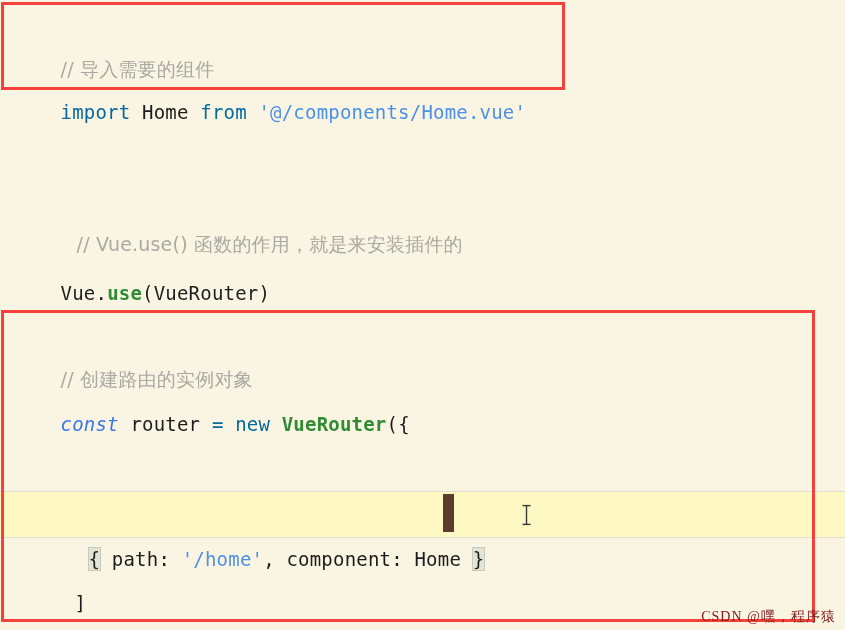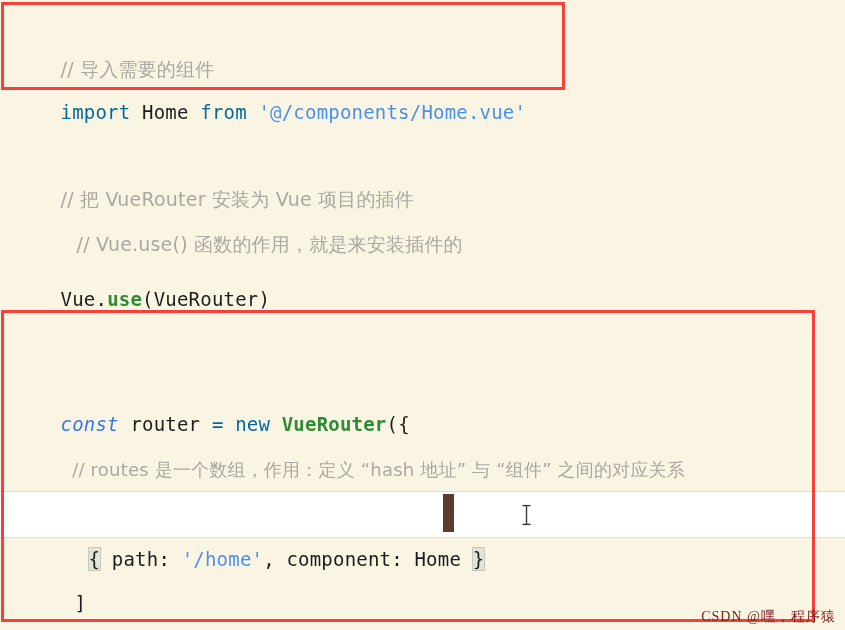--- a/index.html
+++ b/index.html
@@ -35,21 +35,21 @@
     line-height: 45px;
     white-space: pre;
     font-size: 19px;
     color: #1d1d1d;
     letter-spacing: 0.2px;
   }
   .line .pad { display: inline-block; width: 14px; }
 
   
   .line.current {
-    background: #ffffff;
+    background: #fef9c3;
     border-top: 1px solid #e3dccb;
     border-bottom: 1px solid #e3dccb;
   }
 
   
   .cm      { color: #a9a9a2; }          
   .kw      { color: #0369a1; }          
   .kw-i    { color: #3b78e7; font-style: italic; }  
   .str     { color: #4d90e8; }          
   .fn      { color: #2f8c34; font-weight: bold; }   
@@ -111,40 +111,37 @@
   <div class="indent-guide" style="left:38px; top:491px; height:45px;"></div>
 
   <div class="line" style="top:2px;">
     <span class="pad"></span><span class="cm cjk">// 导入需要的组件</span>
   </div>
 
   <div class="line" style="top:45px;">
     <span class="pad"></span><span class="kw">import</span><span class="pl"> Home </span><span class="kw">from</span><span class="pl"> </span><span class="str">'@/components/Home.vue'</span>
   </div>
 
-  <div class="line" style="top:132px;">
-    <span class="pad"></span><span class="cm cjk">// 把 VueRouter 安装为 Vue 项目的插件</span>
-  </div>
 
   <div class="line" style="top:177px;padding-left:16px;">
     <span class="pad"></span><span class="cm cjk">// Vue.use() 函数的作用，就是来安装插件的</span>
   </div>
 
-  <div class="line" style="top:232px;">
+  <div class="line" style="top:226px;">
     <span class="pad"></span><span class="pl">Vue.</span><span class="fn">use</span><span class="pl">(VueRouter)</span>
   </div>
 
+  <div class="line" style="top:312px;">
+    <span class="pad"></span><span class="cm cjk">// 创建路由的实例对象</span>
+  </div>
 
   <div class="line" style="top:357px;">
     <span class="pad"></span><span class="kw-i">const</span><span class="pl"> router </span><span class="kw">=</span><span class="kw"> new </span><span class="fn">VueRouter</span><span class="pl">({</span>
   </div>
 
-  <div class="line" style="top:402px; font-size:18px;">
-    <span class="pad"></span><span class="pad"></span><span class="cm cjk">// routes 是一个数组，作用：定义 “hash 地址” 与 “组件” 之间的对应关系</span>
-  </div>
 
   <div class="line" style="top:447px;">
     <span class="pad"></span><span class="pad"></span><span class="pl">routes: [</span>
   </div>
 
   <div class="line current" style="top:491px;">
     <span class="pad"></span><span class="pad"></span><span class="pad"></span><span class="pl brk">{</span><span class="pl"> path: </span><span class="str">'/home'</span><span class="pl">, component: Home </span><span class="pl brk">}</span>
   </div>
 
   <div id="caret"></div>

